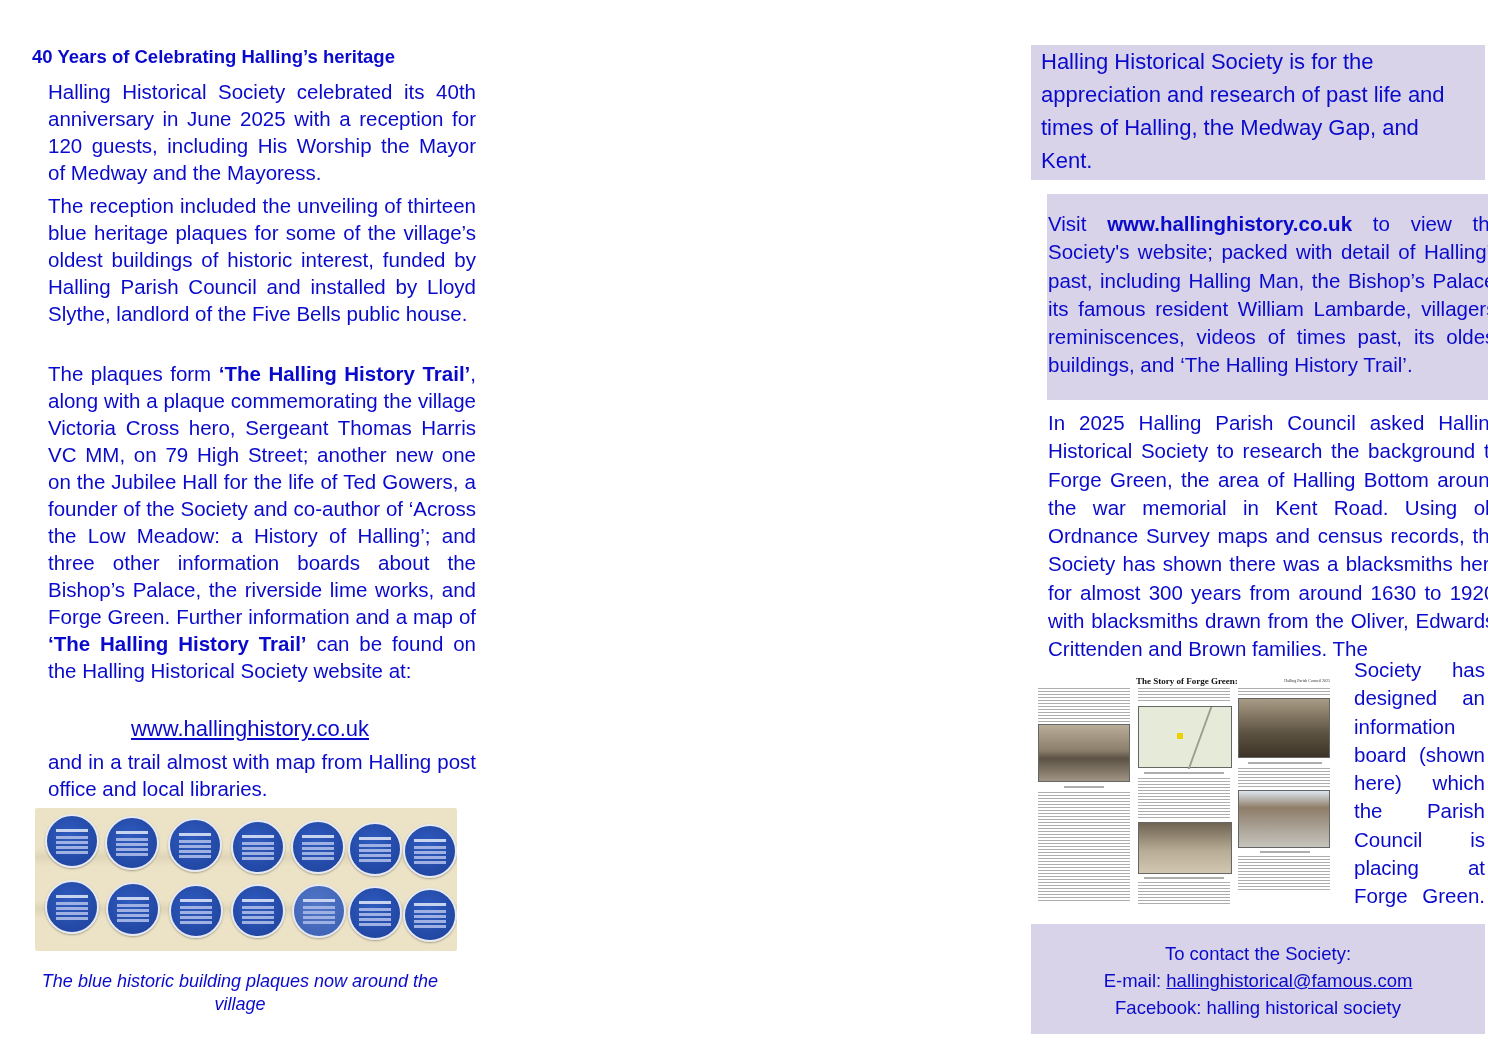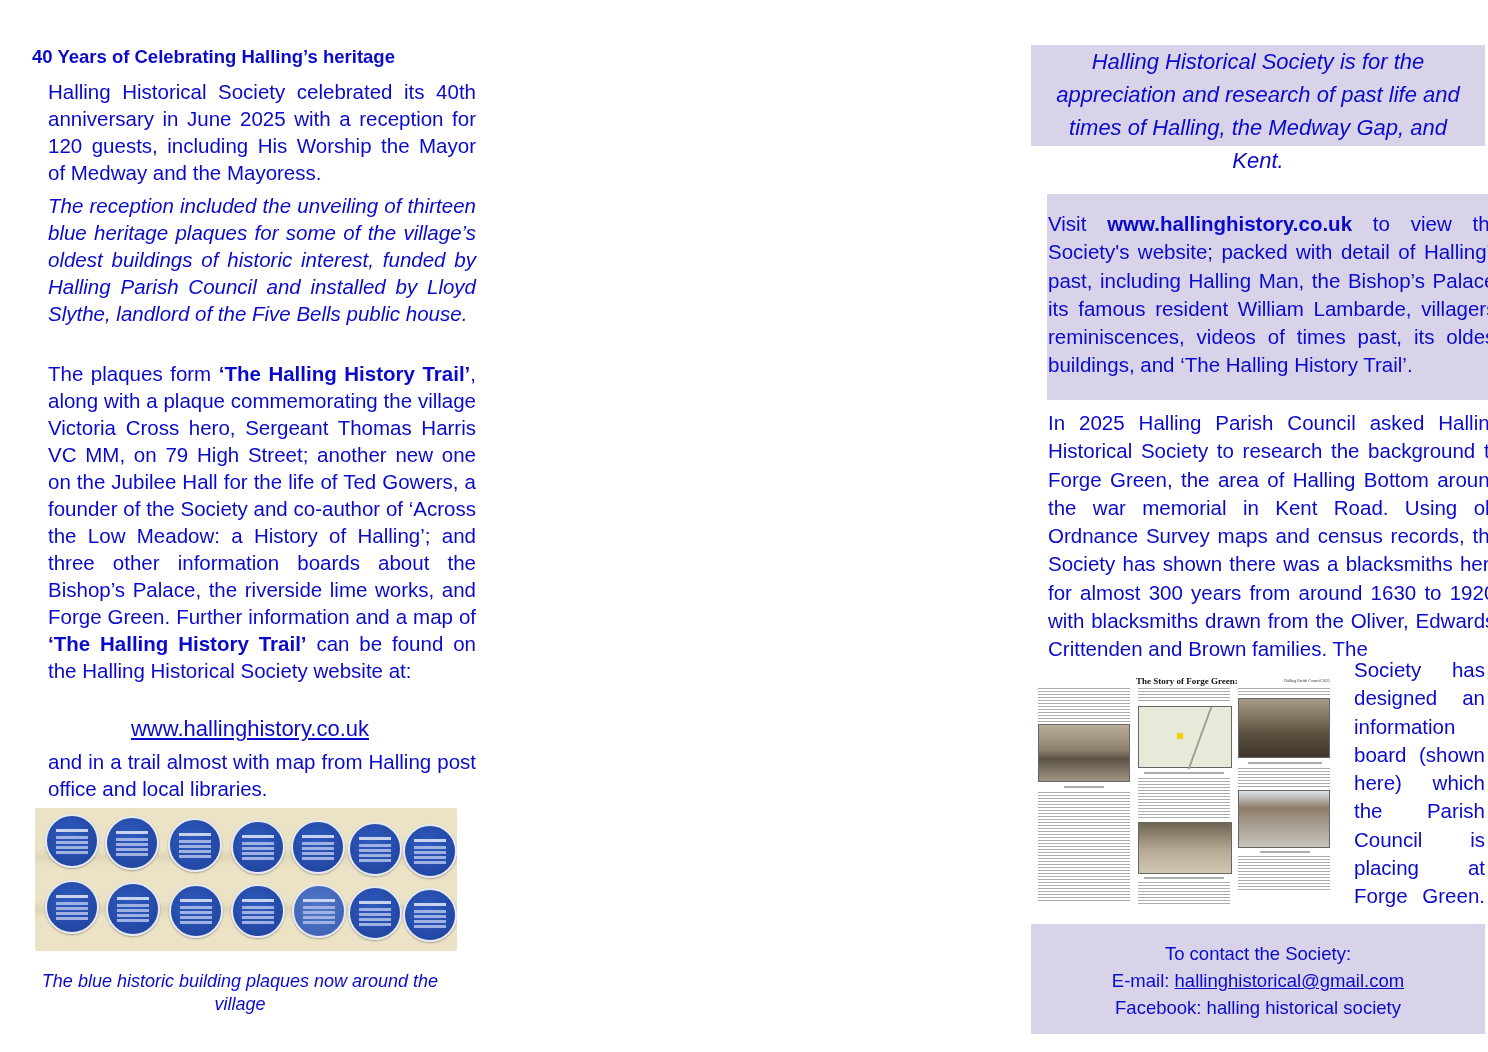--- a/index.html
+++ b/index.html
@@ -20,21 +20,21 @@
   .p1-para b { font-weight: bold; }
   .p1-link { position: absolute; left: 32px; width: 436px; top: 716px; text-align: center; font-size: 22px; text-decoration: underline; color: #0a0acc; }
 
   .plaques-photo { position: absolute; left: 35px; top: 808px; width: 422px; height: 143px; background: #ece3c6; border-radius: 2px; overflow: hidden; }
   .plaques-photo .fold { position:absolute; left:0; right:0; height:18px; background: linear-gradient(180deg, rgba(255,255,255,0.0), rgba(210,200,170,0.5), rgba(255,255,255,0)); }
   .plaque { position: absolute; width: 54px; height: 54px; border-radius: 50%; background: radial-gradient(circle at 45% 40%, #2f5cc0, #1d3f98); border: 2px solid #e6e9f2; box-shadow: 0 1px 2px rgba(0,0,0,0.3); }
   .plaque::before { content:""; position:absolute; left:9px; right:9px; top:13px; height:3px; background:#c8d3f0; box-shadow: 0 7px 0 #9fb1e3, 0 12px 0 #9fb1e3, 0 17px 0 #9fb1e3, 0 22px 0 #9fb1e3; }
   .plaques-caption { position: absolute; left: 34px; width: 412px; top: 970px; text-align: center; font-style: italic; font-size: 18px; line-height: 23px; }
 
   
-  .mission-box { position: absolute; left: 535px; top: 45px; width: 454px; height: 101px; background: #d8d3e8; text-align: center; font-style: italic; font-size: 22px; line-height: 33px; padding-top: 0px; }
+  .mission-box { position: absolute; left: 535px; top: 45px; width: 454px; height: 135px; background: #d8d3e8; font-size: 22px; line-height: 33px; padding-top: 0px; }
   .visit-box { position: absolute; left: 535px; top: 194px; width: 458px; height: 206px; background: #d8d3e8; padding: 16px 4px 0 1px; }
   .visit-box b { font-weight: bold; }
   .forge-para { position: absolute; left: 536px; width: 453px; top: 409px; }
   .forge-wrap { position: absolute; left: 858px; width: 131px; top: 656px; font-size: 20.5px; line-height: 28.3px; }
 
   .board { position: absolute; left: 538px; top: 676px; width: 304px; height: 230px; background: #fff; }
   .board-title { position:absolute; left:102px; top:0px; font-family: "Liberation Serif", serif; font-weight:bold; font-size:9px; color:#111; }
   .board-sub { position:absolute; right:8px; top:2px; font-family: "Liberation Serif", serif; font-size:4px; color:#333; }
   .b-text { position:absolute; background: repeating-linear-gradient(180deg, #777 0, #777 1px, transparent 1px, transparent 3px); opacity: 0.6; }
   .b-photo { position:absolute; border:1px solid #666; }
@@ -44,21 +44,21 @@
   .contact-box .email { text-decoration: underline; }
 </style>
 </head>
 <body>
 
 <section class="panel p1">
   <div class="p1-heading">40 Years of Celebrating Halling’s heritage</div>
 
   <p class="p1-para body-text justify" style="top:78px;">Halling Historical Society celebrated its 40th anniversary in June 2025 with a reception for 120 guests, including His Worship the Mayor of Medway and the Mayoress.</p>
 
-  <p class="p1-para body-text justify" style="top:192px;font-style:italic;">The reception included the unveiling of thirteen blue heritage plaques for  some of the village’s oldest buildings of historic interest, funded by Halling Parish Council and installed by Lloyd Slythe, landlord of the Five Bells public house.</p>
+  <p class="p1-para body-text justify" style="top:192px;">The reception included the unveiling of thirteen blue heritage plaques for  some of the village’s oldest buildings of historic interest, funded by Halling Parish Council and installed by Lloyd Slythe, landlord of the Five Bells public house.</p>
 
   <p class="p1-para body-text justify" style="top:360px;"><span>The plaques form </span><b>‘The Halling History Trail’</b><span>, along with a plaque commemorating the village Victoria Cross hero, Sergeant Thomas Harris VC MM, on 79 High Street; another new one on the Jubilee Hall for the life of Ted Gowers, a founder of the Society and co-author of ‘Across the Low Meadow: a History of Halling’; and three other information boards about the Bishop’s Palace, the riverside lime works, and Forge Green.  Further information and a map of </span><b>‘The Halling History Trail’</b><span> can be found on the Halling Historical Society website at:</span></p>
 
   <a class="p1-link">www.hallinghistory.co.uk</a>
 
   <p class="p1-para body-text justify" style="top:748px;">and in a trail almost with map from Halling post office and local libraries.</p>
 
   <div class="plaques-photo" title="Thirteen blue heritage plaques laid out on a cream cloth">
     <div class="fold" style="top:40px;"></div>
     <div class="fold" style="top:92px;"></div>
@@ -118,21 +118,21 @@
     <div class="b-text" style="left:204px;top:92px;width:92px;height:20px;"></div>
     <div class="b-photo" style="left:204px;top:114px;width:92px;height:58px;background:linear-gradient(180deg,#dde6ee 0%,#8f7d68 30%,#a59c8e 60%,#c6c4bd 100%);"></div>
     <div class="b-cap" style="left:226px;top:175px;width:50px;"></div>
     <div class="b-text" style="left:204px;top:180px;width:92px;height:34px;"></div>
   </div>
 
   <p class="forge-wrap justify" style="text-align-last: justify;">Society has designed an information board (shown here) which the Parish Council is placing at Forge Green.</p>
 
   <div class="contact-box">
     <div>To contact the Society:</div>
-    <div><span>E-mail: </span><a class="email">hallinghistorical@gmail.com</a></div>
+    <div><span>E-mail: </span><a class="email">hallinghistorical@famous.com</a></div>
     <div>Facebook: halling historical society</div>
   </div>
 </section>
 
 <section class="panel p3">
   
 
   
   
   

